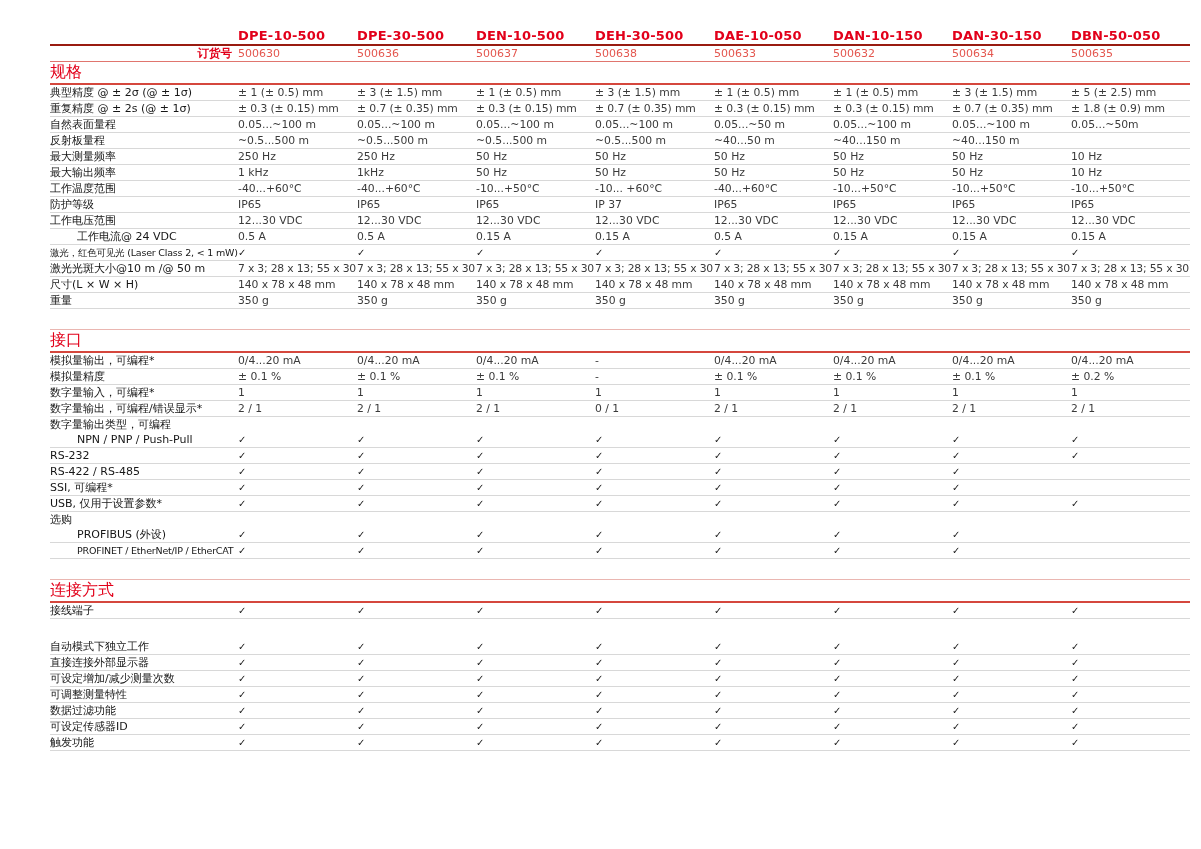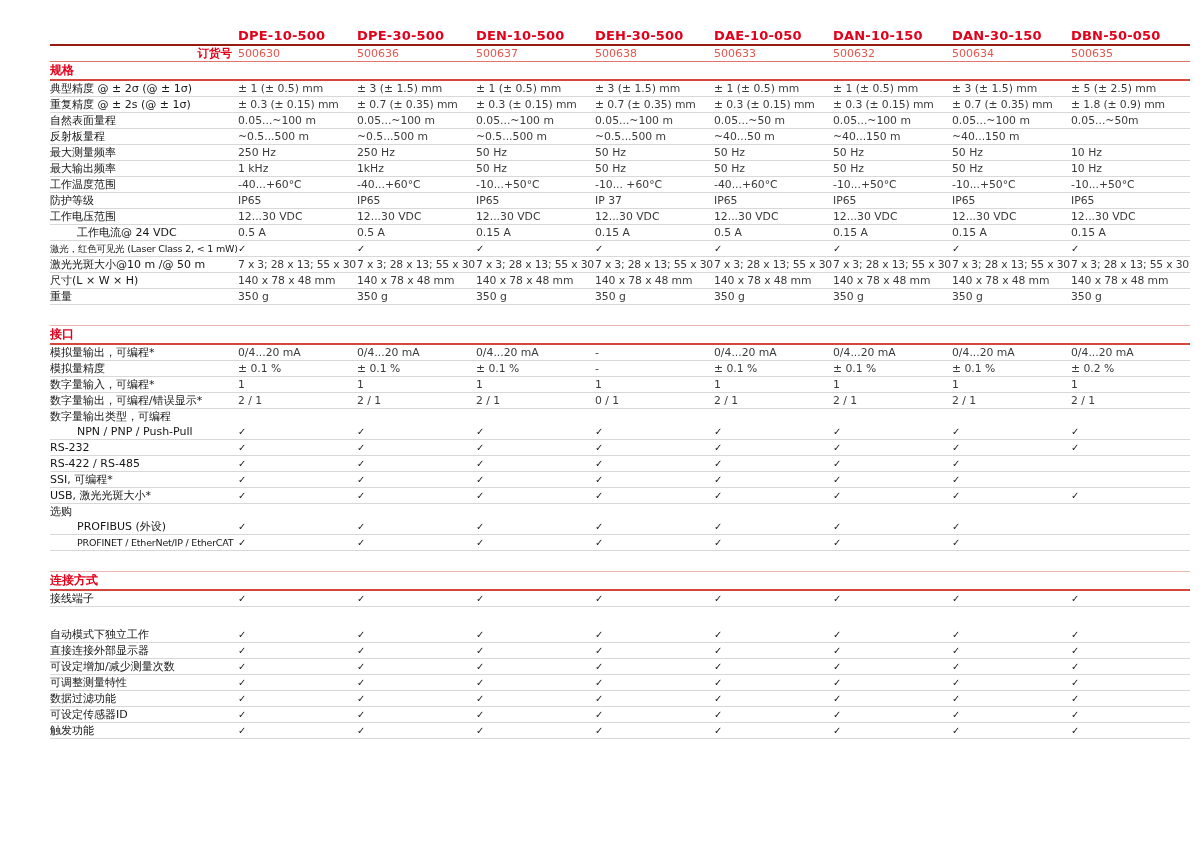--- a/index.html
+++ b/index.html
@@ -35,21 +35,21 @@
     height:17px;font-size:13px;font-weight:bold;color:var(--accent);
     border-bottom:2px solid var(--rule-dark);letter-spacing:0.2px;
   }
   tr.order-row td{
     height:15px;font-size:11px;color:var(--order-red);
     border-bottom:1px solid var(--rule-light-red);
   }
   tr.order-row td.row-label{color:var(--accent);font-weight:bold;font-size:11.5px;text-align:right;}
   
   tr.section-title td{
-    height:16px;font-size:12px;font-weight:bold;color:var(--accent);
+    height:16px;font-size:16px;font-weight:normal;color:var(--accent);
     border-bottom:2px solid var(--rule-red);
     border-top:1px solid var(--rule-pink);
   }
   tr.section-title.first td{border-top:none;}
   
   tr.data-row td{
     height:15px;font-size:10.8px;color:var(--value-color);
     border-bottom:1px solid var(--rule-gray);line-height:15px;
     overflow:hidden;
   }
@@ -361,21 +361,21 @@
           <td><span class="check">✓</span></td>
           <td><span class="check">✓</span></td>
           <td><span class="check">✓</span></td>
           <td><span class="check">✓</span></td>
           <td><span class="check">✓</span></td>
           <td><span class="check">✓</span></td>
           <td><span class="check">✓</span></td>
           <td></td>
         </tr>
         <tr class="data-row">
-          <td class="row-label">USB, 激光光斑大小*</td>
+          <td class="row-label">USB, 仅用于设置参数*</td>
           <td><span class="check">✓</span></td>
           <td><span class="check">✓</span></td>
           <td><span class="check">✓</span></td>
           <td><span class="check">✓</span></td>
           <td><span class="check">✓</span></td>
           <td><span class="check">✓</span></td>
           <td><span class="check">✓</span></td>
           <td><span class="check">✓</span></td>
         </tr>
         <tr class="data-row subheader-row">

